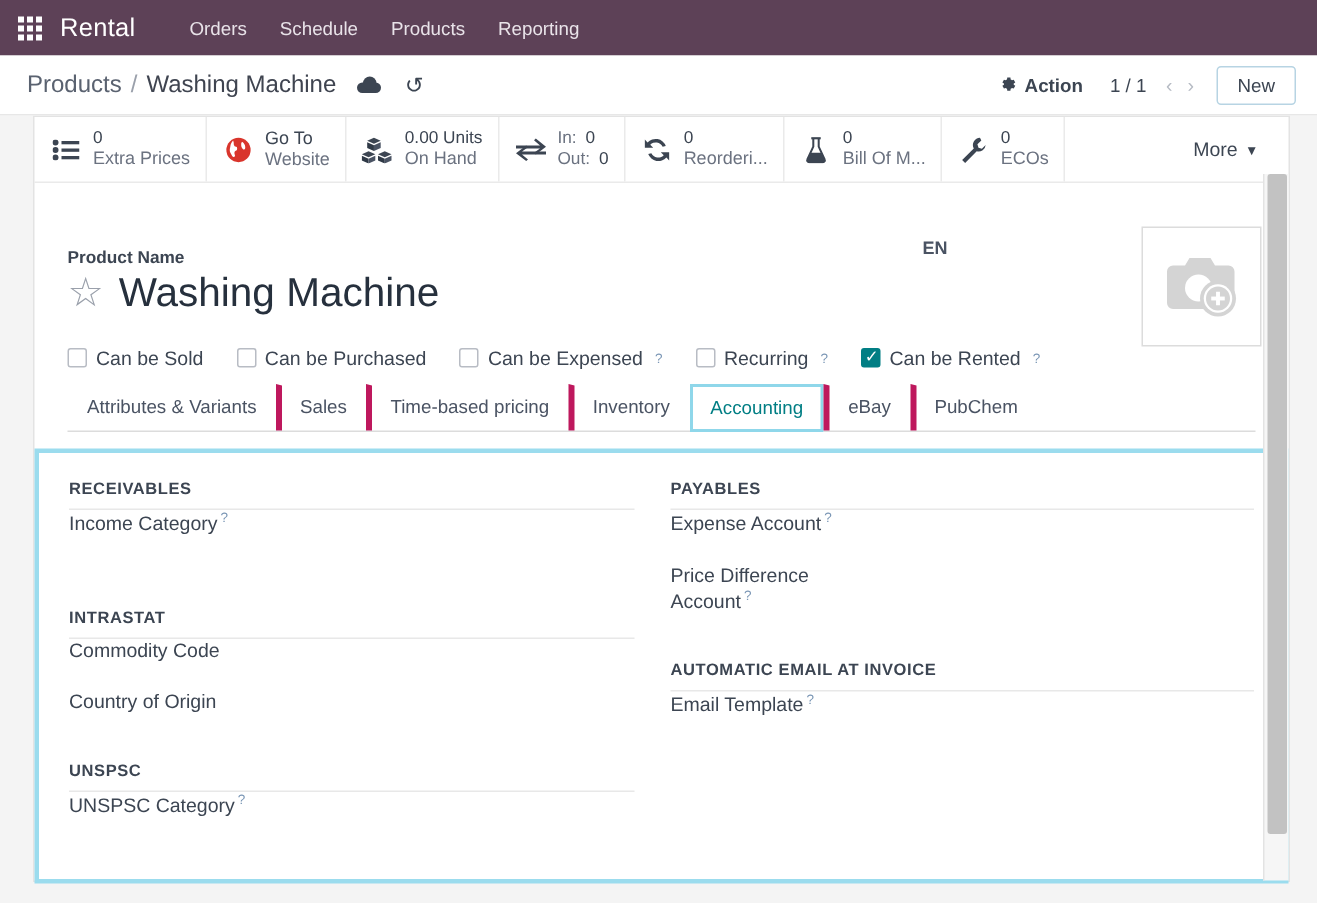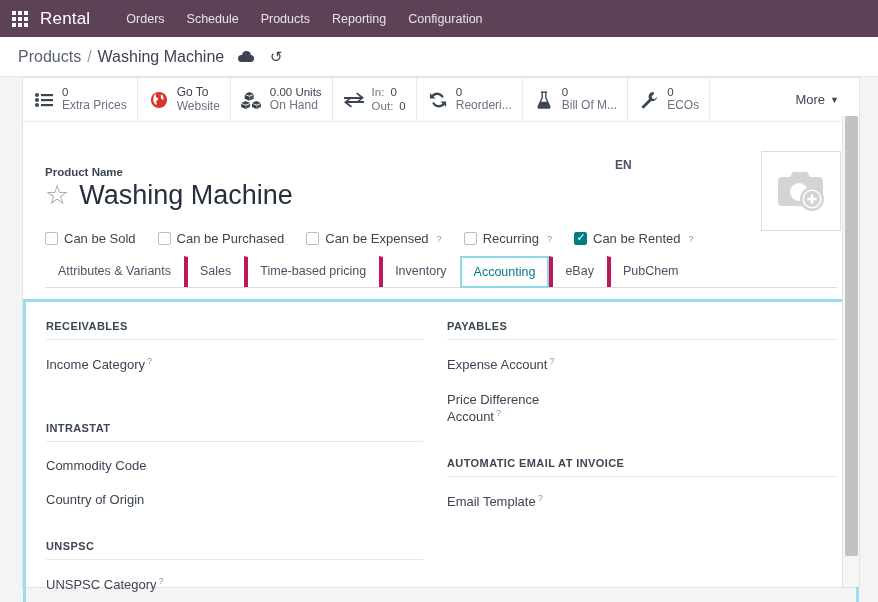--- a/index.html
+++ b/index.html
@@ -99,21 +99,21 @@
   .tab.active { color: #017e84; }
   .tab.hl { border: 2px solid #8fd7ea; background: #fff; margin-bottom: -1px; }
 
   
   .tab-panel { position: relative; margin: 11px -22px 0 -22px; padding: 0; }
   .hl-box { border: 3px solid #9bdcee; }
   .cols { display: flex; padding: 18px 20px 22px 20px; gap: 0; }
   .col { width: 50%; padding-right: 18px; }
   .col:last-child { padding-right: 0; padding-left: 6px; }
   .sec-title { font-size: 11px; font-weight: 700; color: #3c4552; letter-spacing: .4px;
-    padding-bottom: 7px; border-bottom: 1px solid #e8e8e8; margin-bottom: 16px; }
+    padding-bottom: 7px; border-bottom: 1px solid #e8e8e8; }
   .field { font-size: 13px; color: #3c4552; margin-bottom: 18px; line-height: 1.25; cursor: pointer; }
   .field.wrap { max-width: 95px; }
   .spacer-lg { height: 30px; }
   .spacer-md { height: 14px; }
 
   
   .vscroll { position: absolute; top: 38px; right: 0; width: 17px; bottom: 0;
     background: #f6f6f6; border-left: 1px solid #e3e3e3; }
   .vthumb { position: absolute; top: 0; left: 2px; width: 13px; height: 440px;
     background: #c2c2c2; border-radius: 2px; cursor: pointer; }
@@ -133,32 +133,43 @@
         <i></i>
         <i></i>
         <i></i>
         <i></i>
     </div>
     <div class="brand">Rental</div>
     <div class="navitem">Orders</div>
     <div class="navitem">Schedule</div>
     <div class="navitem">Products</div>
     <div class="navitem">Reporting</div>
-    <div class="navitem">Configuration</div>
   </div>
 
   <div class="ctrlbar">
     <div class="bc">
       <span class="parent">Products</span>
       <span class="sep">/</span>
       <span class="cur">Washing Machine</span>
     </div>
     <span class="cloud-ic"></span>
     <span class="undo-ic">↻</span>
 
+    <div class="ctrl-right">
+      <div class="action-btn">
+        <svg width="13" height="13" viewBox="0 0 16 16">
+          <path fill="#3c4552" d="M8 5.3a2.7 2.7 0 100 5.4 2.7 2.7 0 000-5.4zm6.6 3.6l-1.3-.8c.05-.36.05-.84 0-1.2l1.3-.8-1.3-2.25-1.45.5c-.3-.25-.7-.48-1.05-.63L10.6 2h-2.6l-.2 1.72c-.38.15-.75.38-1.06.62l-1.45-.5L4 6.1l1.3.8c-.05.36-.05.84 0 1.2L4 8.9l1.3 2.25 1.45-.5c.3.25.68.47 1.06.62L8 13h2.6l.2-1.72c.36-.15.74-.38 1.05-.63l1.45.5L14.6 8.9z"></path>
+        </svg>
+        <span>Action</span>
+      </div>
+      <span class="pager">1 / 1</span>
+      <span class="chev">‹</span>
+      <span class="chev">›</span>
+      <button class="new-btn">New</button>
+    </div>
   </div>
 
   <div class="sheet-wrap">
 
     <div class="smart-row">
 
       <div class="smart">
         <span class="sicon">
           <svg width="18" height="14" viewBox="0 0 18 14">
             <circle cx="2" cy="2" r="2" fill="#3c4552"></circle>

